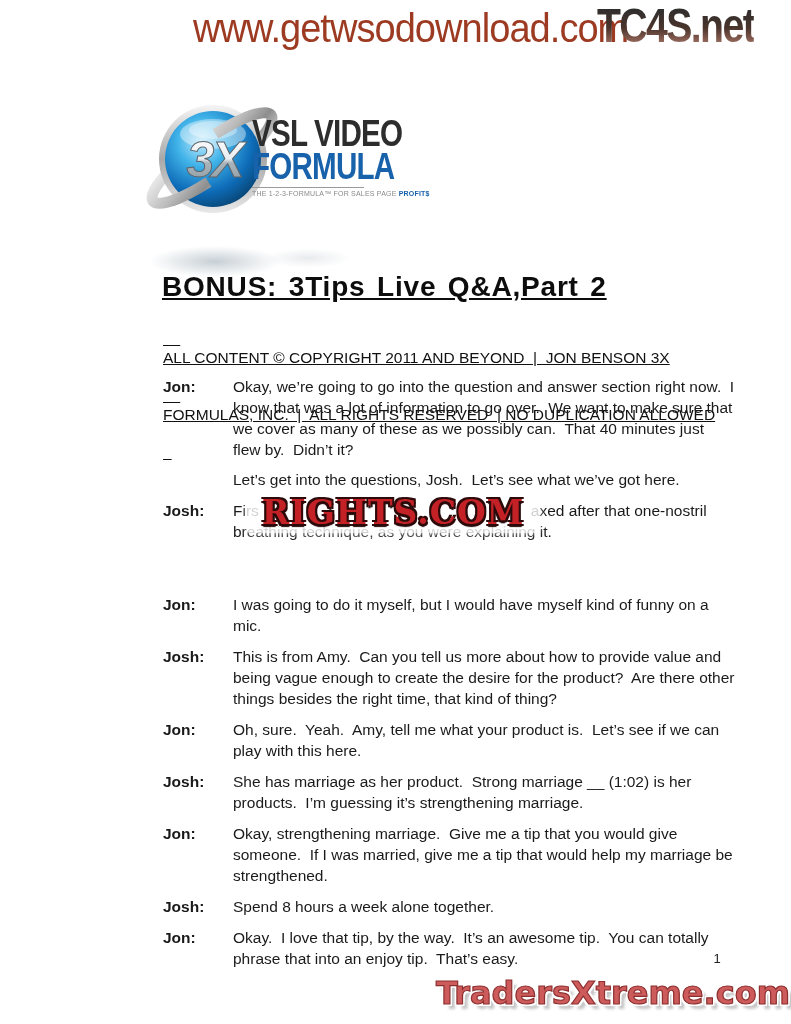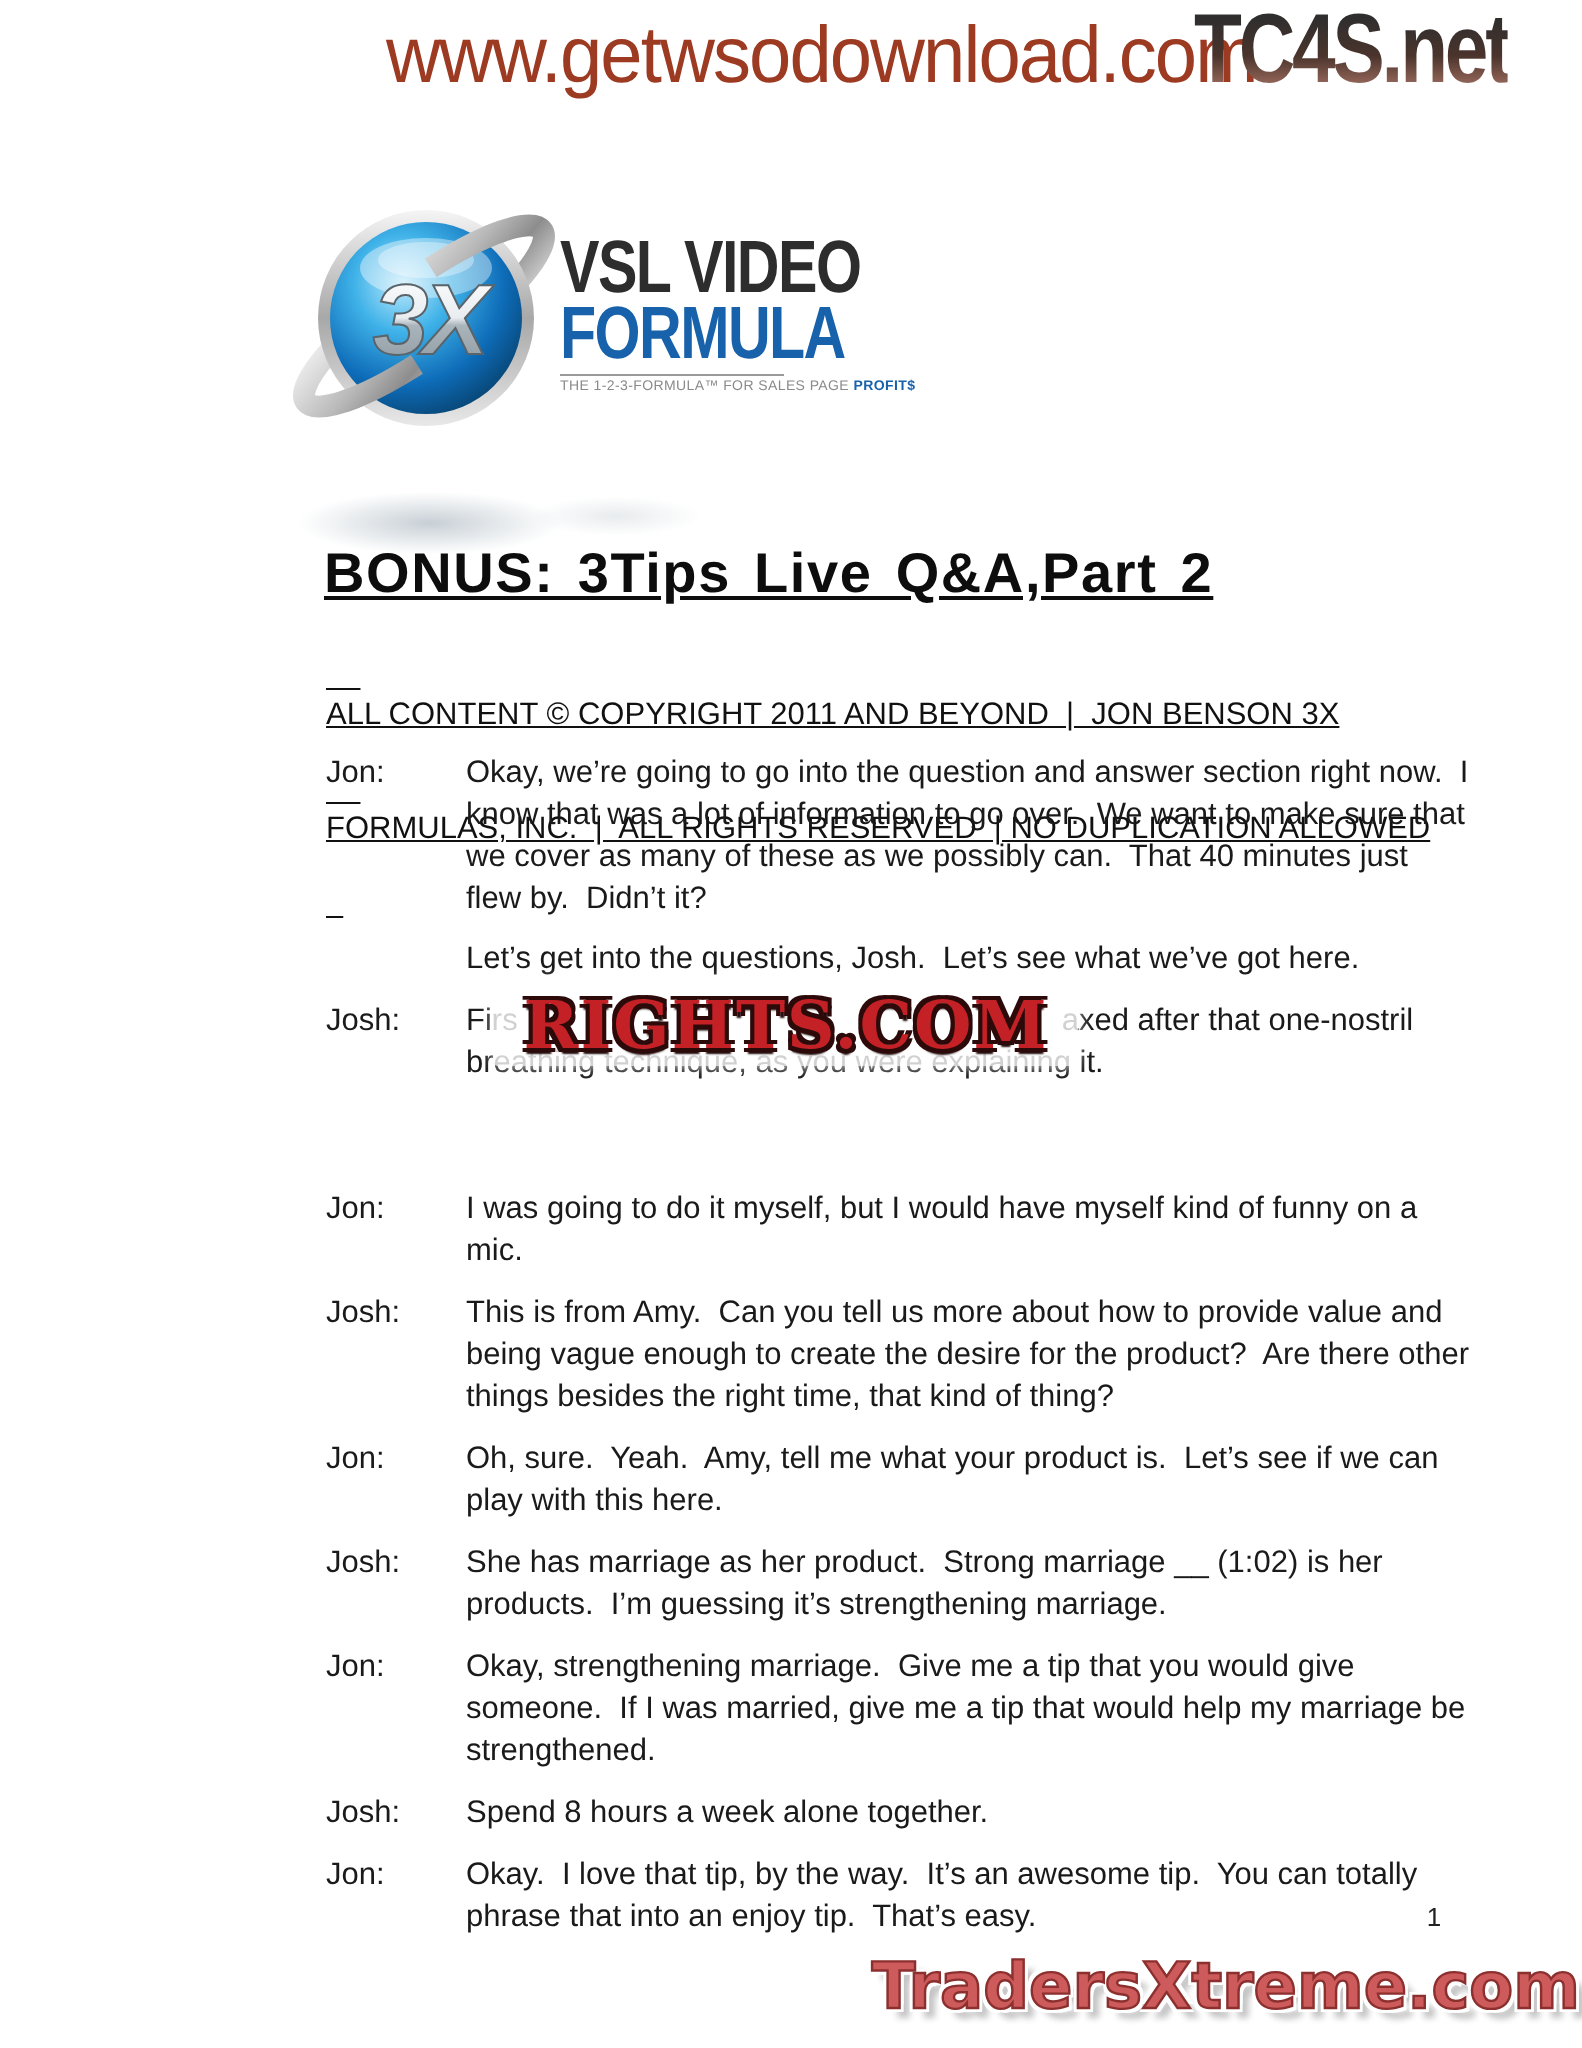--- a/index.html
+++ b/index.html
@@ -15,21 +15,21 @@
   }
   .site-right{
     position:absolute;left:597px;top:1px;font-size:49px;line-height:49px;font-weight:bold;
     letter-spacing:-2px;transform:scaleX(.80);transform-origin:left top;white-space:nowrap;
     background:linear-gradient(180deg,#2e2e2e 15%,#4a342c 55%,#8a5f53 80%,#bd9a90 100%);
     -webkit-background-clip:text;background-clip:text;color:transparent;
   }
   
   .logo{position:absolute;left:140px;top:92px;width:330px;height:170px;}
   .logo-mark{position:absolute;left:0;top:0;}
-  .logo-text{position:absolute;left:140px;top:25px;}
+  .logo-text{position:absolute;left:112px;top:25px;}
   .logo-line1,.logo-line2{
     font-weight:bold;font-size:37px;line-height:33px;letter-spacing:-1px;
     transform:scaleX(.80);transform-origin:left top;white-space:nowrap;
   }
   .logo-line1{color:#2d2d2d;}
   .logo-line2{color:#1862ab;}
   .logo-rule{width:112px;border-top:1.5px solid #9a9a9a;margin:4px 0 2px 0;}
   .logo-tagline{font-size:7px;color:#8a8a8a;letter-spacing:.2px;white-space:nowrap;}
   .logo-tagline b{color:#1862ab;}
   .logo-reflection{
@@ -46,21 +46,21 @@
     letter-spacing:.8px;word-spacing:3px;white-space:nowrap;text-decoration:underline;
   }
   .doc-copyright{
     position:absolute;left:163px;top:310px;font-size:15.5px;line-height:19px;color:#111;
     white-space:pre;
     text-decoration:underline;
   }
   
   .transcript{position:absolute;left:163px;top:376px;width:575px;}
   .entry{display:flex;margin-bottom:10px;}
-  .speaker{width:70px;flex:0 0 70px;font-weight:normal;font-size:15.5px;line-height:21px;}
+  .speaker{width:70px;flex:0 0 70px;font-weight:bold;font-size:15.5px;line-height:21px;}
   .speech{width:502px;font-size:15.5px;line-height:21px;}
   .speech p{margin:0 0 9px 0;white-space:pre-wrap;position:relative;}
   .speech p:last-child{margin-bottom:0;}
   .wm-gap{display:inline-block;width:272px;height:1px;}
   
   .dlsub{
     position:absolute;left:14px;top:-9px;width:292px;height:42px;z-index:5;
     background:rgba(255,255,255,.8);border-radius:2px;
     box-shadow:0 0 7px rgba(255,255,255,.95);
     display:flex;align-items:center;justify-content:center;

